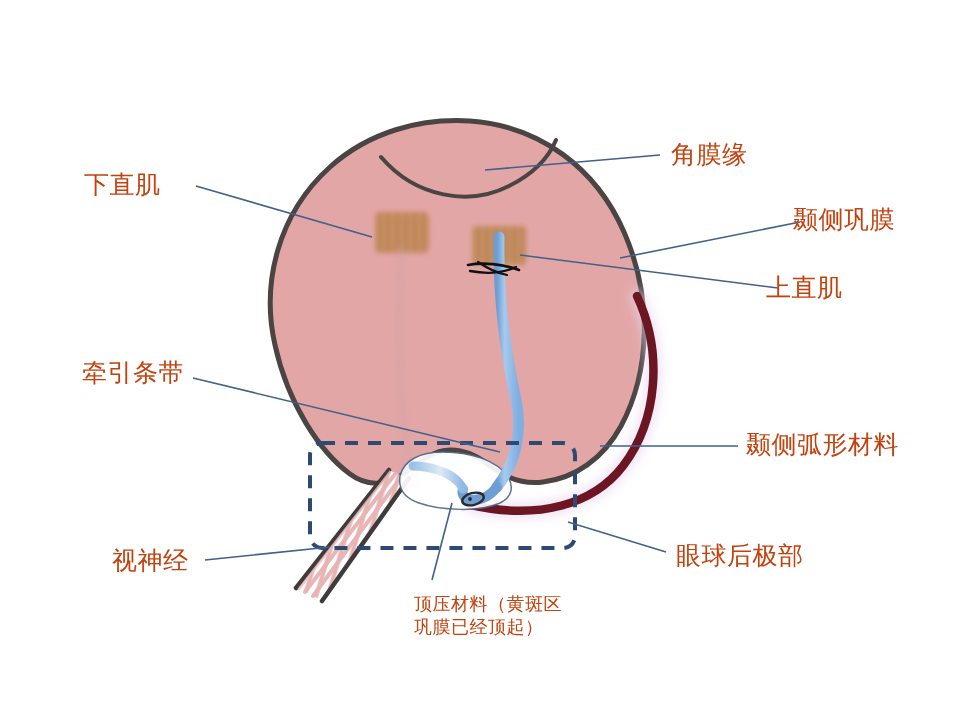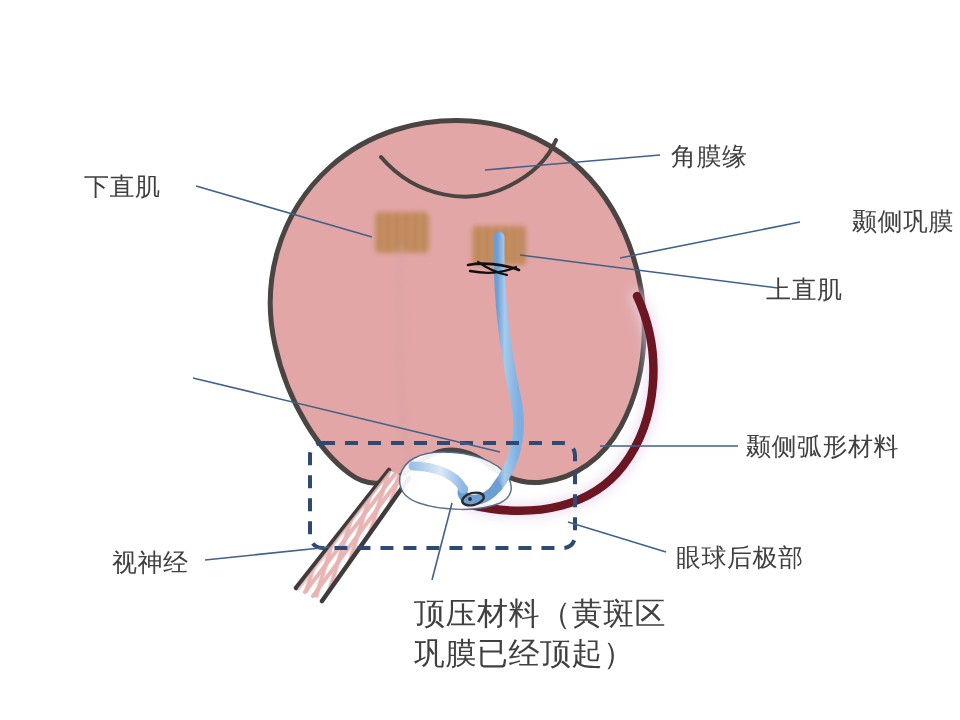--- a/index.html
+++ b/index.html
@@ -24,30 +24,30 @@
   #diagram-svg {
     position: absolute;
     left: 0;
     top: 0;
     width: 960px;
     height: 720px;
     display: block;
   }
   .label {
     position: absolute;
-    color: #404040;
+    color: #c2410c;
     font-size: 25px;
     line-height: 1.22;
     white-space: pre;
     letter-spacing: 0.5px;
-    font-family: Liberation Serif, serif;
+    font-family: Liberation Mono, monospace;
   }
   .label.multiline {
     white-space: pre-line;
-    font-size: 31px;
+    font-size: 18px;
     line-height: 1.28;
   }
 </style>
 </head>
 <body>
 
 <div id="stage">
 
   <svg id="diagram-svg" viewBox="0 0 960 720" xmlns="http://www.w3.org/2000/svg">
 
@@ -180,26 +180,27 @@
       <line x1="778" y1="288" x2="520" y2="255"></line>
       <line x1="738" y1="446" x2="600" y2="446"></line>
       <line x1="666" y1="552" x2="568" y2="522"></line>
       <line x1="432" y1="580" x2="452" y2="503"></line>
     </g>
 
   </svg>
 
   <div class="label" style="left:84px; top:172px;text-align:center;">下直肌</div>
 
+  <div class="label" style="left:82px; top:360px;">牵引条带</div>
 
   <div class="label" style="left:112px; top:548px;">视神经</div>
 
   <div class="label" style="left:671px; top:142px;">角膜缘</div>
 
-  <div class="label" style="left:852px; top:207px;">颞侧巩膜</div>
+  <div class="label" style="left:793px; top:207px;">颞侧巩膜</div>
 
   <div class="label" style="left:766px; top:275px;">上直肌</div>
 
   <div class="label" style="left:676px; top:543px;">眼球后极部</div>
 
   <div class="label" style="left:746px; top:432px;">颞侧弧形材料</div>
 
   <div class="label multiline" style="left:414px; top:594px;">顶压材料（黄斑区
 巩膜已经顶起）</div>
 

